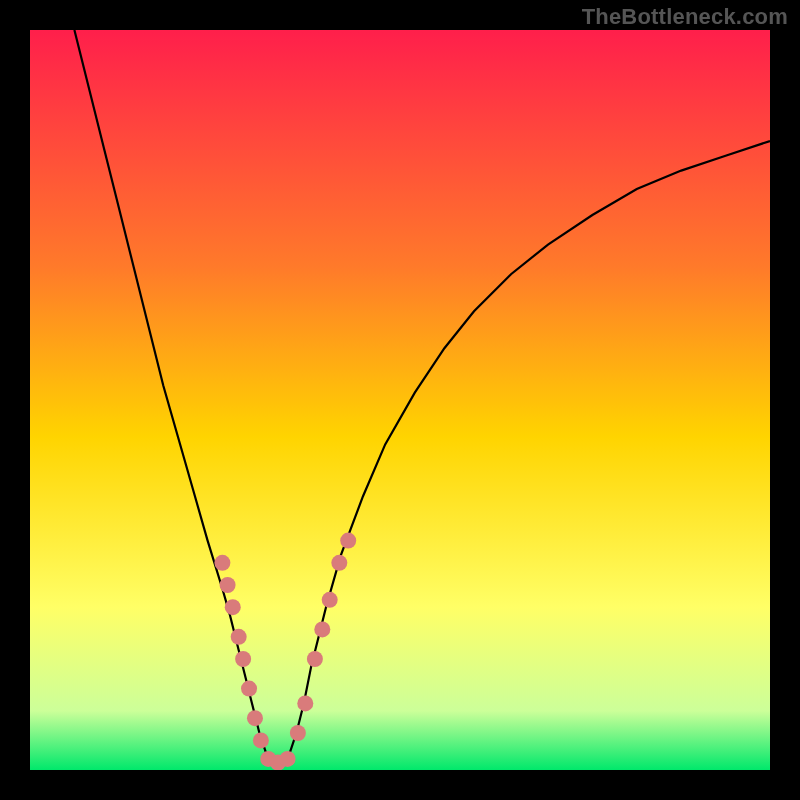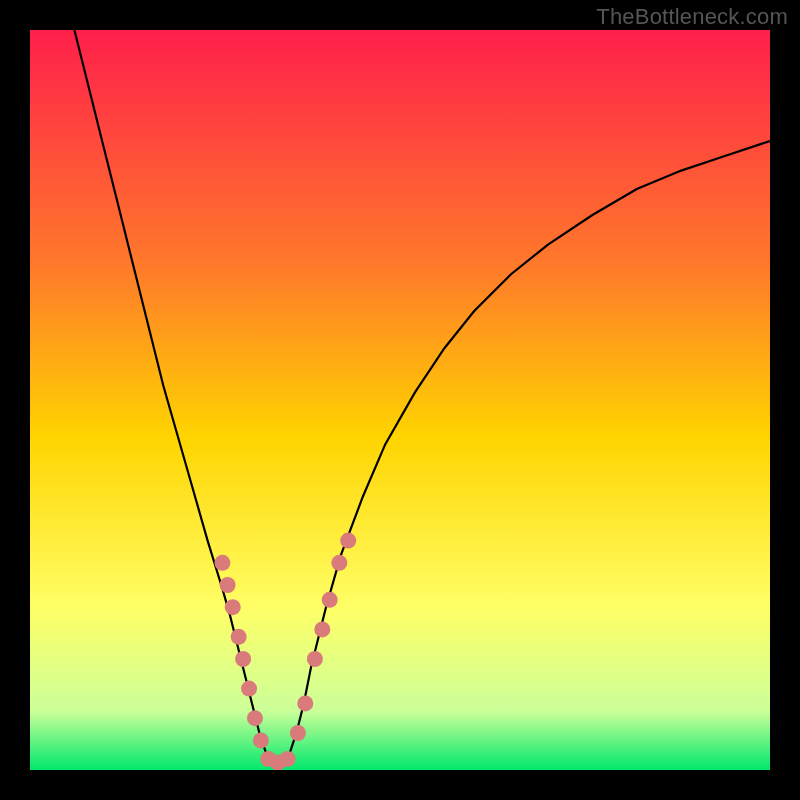--- a/index.html
+++ b/index.html
@@ -12,21 +12,21 @@
     font-family: Arial, Helvetica, sans-serif;
   }
   .watermark {
     position: absolute;
     top: 4px;
     right: 12px;
     color: #555;
     font-size: 22px;
     letter-spacing: 0.2px;
     z-index: 10;
-    font-weight: 400;
+    font-weight: 700;
   }
   .frame {
     position: absolute;
     left: 30px;
     top: 30px;
     width: 740px;
     height: 740px;
     background: #000;
   }
   .plot {

